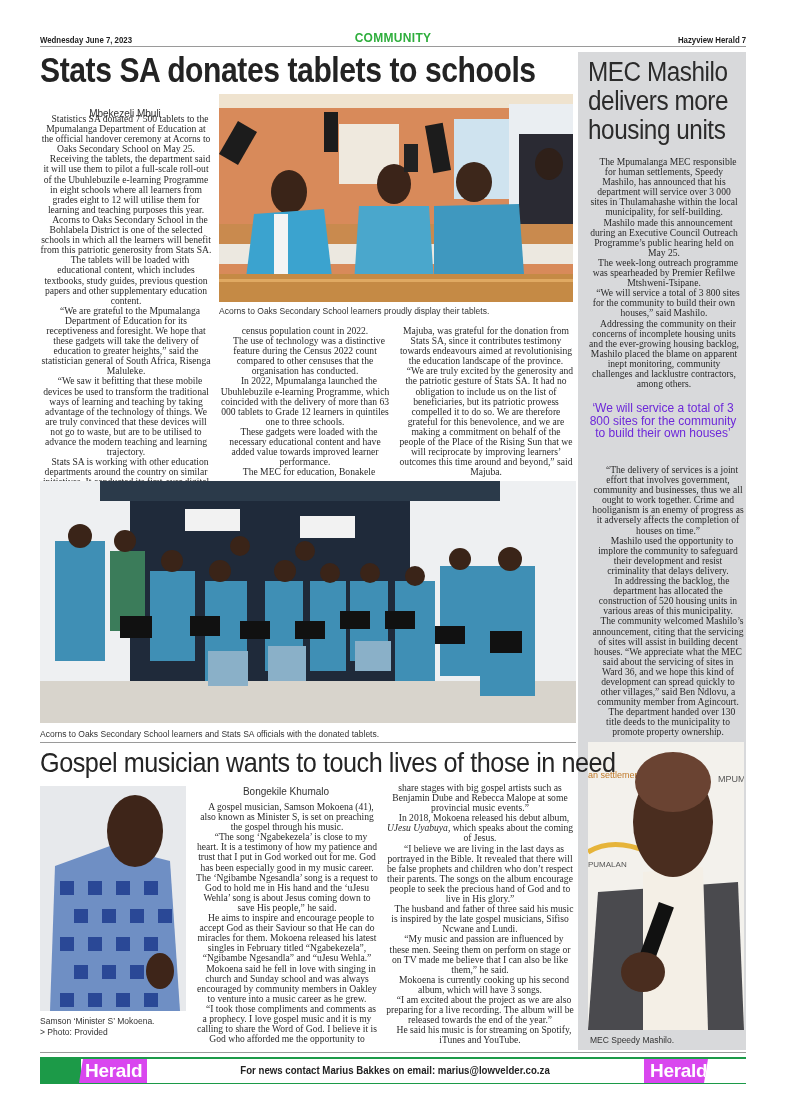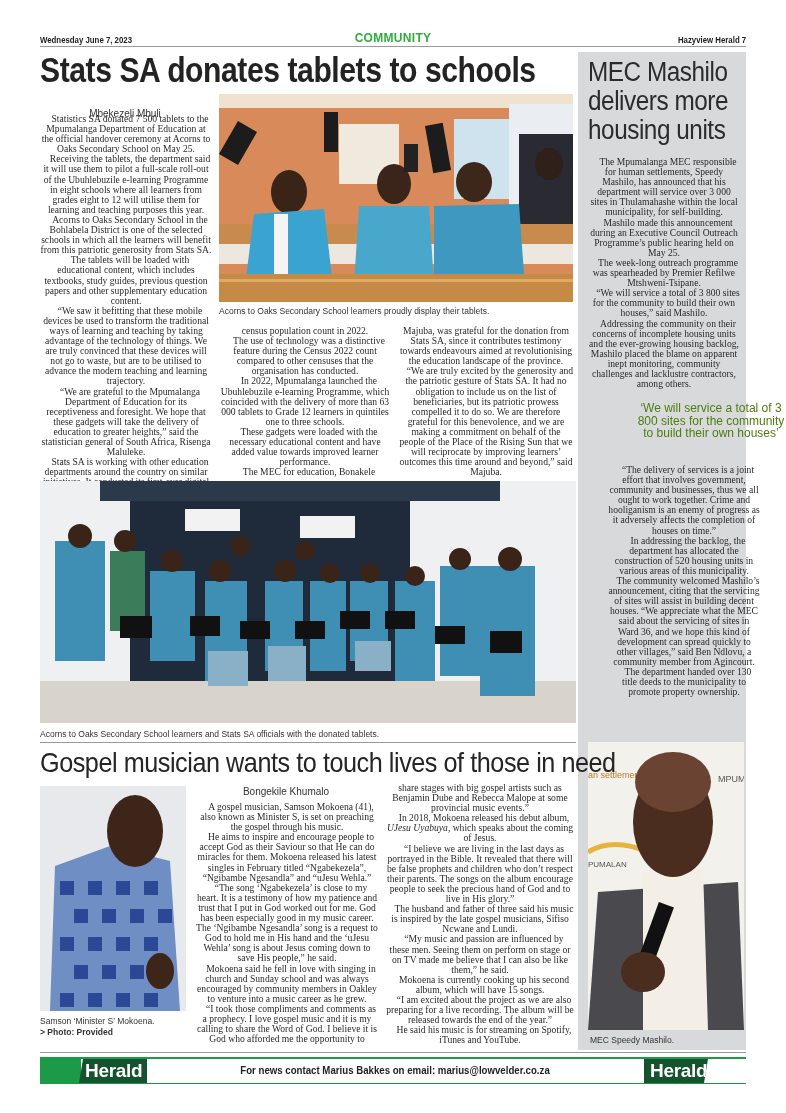--- a/index.html
+++ b/index.html
@@ -16,62 +16,62 @@
 
   
   .headline1 { left: 40px; top: 49px; width: 530px; font: bold 35px "Liberation Sans", sans-serif; color: #232323; transform: scaleX(0.86); transform-origin: left; white-space: nowrap; letter-spacing: -0.5px; line-height: 42px; }
 
   .byline { font: 10px "Liberation Sans", sans-serif; color: #333; text-align: center; }
   .col { font-size: 9.6px; line-height: 10.1px; color: #2a2a2a; text-align: left; }
   .col p { text-indent: 8px; text-align: center; }
   .col p.noindent { text-indent: 6px; }
 
   .caption { font: 8.5px "Liberation Sans", sans-serif; color: #333; }
-  .caption b { font-weight: bold; }
+  .caption b { font-weight: normal; }
 
   
   .photo { overflow: hidden; }
   .photo svg { display: block; width: 100%; height: 100%; }
 
   
   .sidebar { left: 578px; top: 52px; width: 168px; height: 998px; background: #d8d9db; }
   .side-head { left: 588px; top: 58px; width: 160px; font: 27px "Liberation Sans", sans-serif; color: #2b2b2b; line-height: 29px; letter-spacing: -0.5px; transform: scaleX(0.9); transform-origin: left; }
-  .pull { left: 588px; top: 402px; width: 150px; text-align: center; font: 12px "Liberation Sans", sans-serif; color: #4d7c0f; line-height: 12.6px; margin-left: 48px; }
+  .pull { left: 588px; top: 402px; width: 150px; text-align: center; font: 12px "Liberation Sans", sans-serif; color: #6d28d9; line-height: 12.6px; }
 
   .hrule { height: 1px; background: #9a9a9a; }
 
   .headline2 { left: 40px; top: 747px; width: 540px; font: 28px "Liberation Sans", sans-serif; color: #252525; transform: scaleX(0.9); transform-origin: left; white-space: nowrap; letter-spacing: -0.5px; line-height: 32px; }
 
   
   .footer { left: 40px; top: 1057px; width: 706px; height: 27px; background: #ffffff; border: 1px solid #1c9a48; border-top: 2px solid #1c9a48; }
   .footer-left-bar { left: 41px; top: 1059px; width: 40px; height: 24px; background: #1c9a48; }
   .footer-right-bar { left: 706px; top: 1059px; width: 39px; height: 24px; background: #1c9a48; }
   .logo { font: bold 19px "Liberation Sans", sans-serif; color: #ffffff; transform: scaleX(0.8); transform-origin: left; letter-spacing: -0.3px; line-height: 24px; }
-  .logo-box { background: #14532d; height: 24px; padding-left: 6px; clip-path: polygon(4px 0, 100% 0, 100% 100%, 0 100%); }
+  .logo-box { background: #d946ef; height: 24px; padding-left: 6px; clip-path: polygon(4px 0, 100% 0, 100% 100%, 0 100%); }
   .footer-text { left: 180px; top: 1061px; width: 430px; text-align: center; font: bold 10.5px "Liberation Sans", sans-serif; color: #222; transform: scaleX(0.92); line-height: 18px; }
 </style>
 </head>
 <body>
 
 <div class="abs mast-date">Wednesday June 7, 2023</div>
 <div class="abs mast-section">COMMUNITY</div>
 <div class="abs mast-page">Hazyview Herald 7</div>
 <div class="abs mast-rule"></div>
 
 <h1 class="abs headline1">Stats SA donates tablets to schools</h1>
 
 <div class="abs byline" style="left:40px; top:108px; width:170px;">Mbekezeli Mbuli</div>
 
 <div class="abs col" style="left:40px; top:114px; width:172px;">
   <p>Statistics SA donated 7 500 tablets to the Mpumalanga Department of Education at the official handover ceremony at Acorns to Oaks Secondary School on May 25.</p>
   <p>Receiving the tablets, the department said it will use them to pilot a full-scale roll-out of the Ubuhlebuzile e-learning Programme in eight schools where all learners from grades eight to 12 will utilise them for learning and teaching purposes this year.</p>
   <p>Acorns to Oaks Secondary School in the Bohlabela District is one of the selected schools in which all the learners will benefit from this patriotic generosity from Stats SA.</p>
   <p>The tablets will be loaded with educational content, which includes textbooks, study guides, previous question papers and other supplementary education content.</p>
+  <p>“We are grateful to the Mpumalanga Department of Education for its receptiveness and foresight. We hope that these gadgets will take the delivery of education to greater heights,” said the statistician general of South Africa, Risenga Maluleke.</p>
   <p>“We saw it befitting that these mobile devices be used to transform the traditional ways of learning and teaching by taking advantage of the technology of things. We are truly convinced that these devices will not go to waste, but are to be utilised to advance the modern teaching and learning trajectory.</p>
-  <p>“We are grateful to the Mpumalanga Department of Education for its receptiveness and foresight. We hope that these gadgets will take the delivery of education to greater heights,” said the statistician general of South Africa, Risenga Maluleke.</p>
   <p>Stats SA is working with other education departments around the country on similar initiatives. It conducted its first-ever digital</p>
 </div>
 
 <div class="abs photo" style="left:219px; top:94px; width:354px; height:208px;">
   <svg viewBox="0 0 354 208" preserveAspectRatio="none">
     <rect width="354" height="208" fill="#d88a5a"></rect>
     <rect x="0" y="0" width="354" height="14" fill="#efe3cf"></rect>
     <rect x="120" y="30" width="60" height="60" fill="#efe9de"></rect>
     <rect x="235" y="25" width="60" height="80" fill="#cfe3ef"></rect>
     <rect x="290" y="10" width="64" height="120" fill="#eaeef2"></rect>
@@ -174,22 +174,23 @@
 <div class="abs col" style="left:588px; top:157px; width:152px;">
   <p>The Mpumalanga MEC responsible for human settlements, Speedy Mashilo, has announced that his department will service over 3 000 sites in Thulamahashe within the local municipality, for self-building.</p>
   <p>Mashilo made this announcement during an Executive Council Outreach Programme’s public hearing held on May 25.</p>
   <p>The week-long outreach programme was spearheaded by Premier Refilwe Mtshweni-Tsipane.</p>
   <p>“We will service a total of 3 800 sites for the community to build their own houses,” said Mashilo.</p>
   <p>Addressing the community on their concerns of incomplete housing units and the ever-growing housing backlog, Mashilo placed the blame on apparent inept monitoring, community challenges and lacklustre contractors, among others.</p>
 </div>
 
 <div class="abs pull">‘We will service a total of 3 800 sites for the community to build their own houses’</div>
 
-<div class="abs col" style="left:608px; top:465px; width:152px;">
+<div class="abs col" style="left:592px; top:465px; width:152px;">
   <p>“The delivery of services is a joint effort that involves government, community and businesses, thus we all ought to work together. Crime and hooliganism is an enemy of progress as it adversely affects the completion of houses on time.”</p>
+  <p>Mashilo used the opportunity to implore the community to safeguard their development and resist criminality that delays delivery.</p>
   <p>In addressing the backlog, the department has allocated the construction of 520 housing units in various areas of this municipality.</p>
   <p>The community welcomed Mashilo’s announcement, citing that the servicing of sites will assist in building decent houses. “We appreciate what the MEC said about the servicing of sites in Ward 36, and we hope this kind of development can spread quickly to other villages,” said Ben Ndlovu, a community member from Agincourt.</p>
   <p>The department handed over 130 title deeds to the municipality to promote property ownership.</p>
 </div>
 
 <div class="abs photo" style="left:588px; top:742px; width:156px; height:288px;">
   <svg viewBox="0 0 156 288" preserveAspectRatio="none">
     <rect width="156" height="288" fill="#f3f1ec"></rect>
     <text x="0" y="36" font-size="9" fill="#c07a2a" font-family="Liberation Sans, sans-serif">an settlemen</text>
     <text x="130" y="40" font-size="9" fill="#555" font-family="Liberation Sans, sans-serif">MPUM</text>
@@ -239,33 +240,33 @@
 </div>
 <div class="abs caption" style="left:40px; top:1016px; width:150px; line-height:11px;">
   <div>Samson ‘Minister S’ Mokoena.</div>
   <b>&gt; Photo: Provided</b>
 </div>
 
 <div class="abs byline" style="left:196px; top:786px; width:180px;">Bongekile Khumalo</div>
 
 <div class="abs col" style="left:196px; top:802px; width:182px;">
   <p>A gospel musician, Samson Mokoena (41), also known as Minister S, is set on preaching the gospel through his music.</p>
+  <p>“The song ‘Ngabekezela’ is close to my heart. It is a testimony of how my patience and trust that I put in God worked out for me. God has been especially good in my music career. The ‘Ngibambe Ngesandla’ song is a request to God to hold me in His hand and the ‘uJesu Wehla’ song is about Jesus coming down to save His people,” he said.</p>
   <p>He aims to inspire and encourage people to accept God as their Saviour so that He can do miracles for them. Mokoena released his latest singles in February titled “Ngabekezela”, “Ngibambe Ngesandla” and “uJesu Wehla.”</p>
-  <p>“The song ‘Ngabekezela’ is close to my heart. It is a testimony of how my patience and trust that I put in God worked out for me. God has been especially good in my music career. The ‘Ngibambe Ngesandla’ song is a request to God to hold me in His hand and the ‘uJesu Wehla’ song is about Jesus coming down to save His people,” he said.</p>
   <p>Mokoena said he fell in love with singing in church and Sunday school and was always encouraged by community members in Oakley to venture into a music career as he grew.</p>
   <p>“I took those compliments and comments as a prophecy. I love gospel music and it is my calling to share the Word of God. I believe it is God who afforded me the opportunity to</p>
 </div>
 
 <div class="abs col" style="left:386px; top:783px; width:188px;">
   <p style="text-indent:0">share stages with big gospel artists such as Benjamin Dube and Rebecca Malope at some provincial music events.”</p>
   <p><span>In 2018, Mokoena released his debut album, </span><i>UJesu Uyabuya,</i><span> which speaks about the coming of Jesus.</span></p>
   <p>“I believe we are living in the last days as portrayed in the Bible. It revealed that there will be false prophets and children who don’t respect their parents. The songs on the album encourage people to seek the precious hand of God and to live in His glory.”</p>
   <p>The husband and father of three said his music is inspired by the late gospel musicians, Sifiso Ncwane and Lundi.</p>
   <p>“My music and passion are influenced by these men. Seeing them on perform on stage or on TV made me believe that I can also be like them,” he said.</p>
-  <p>Mokoena is currently cooking up his second album, which will have 15 songs.</p>
+  <p>Mokoena is currently cooking up his second album, which will have 3 songs.</p>
   <p>“I am excited about the project as we are also preparing for a live recording. The album will be released towards the end of the year.”</p>
   <p>He said his music is for streaming on Spotify, iTunes and YouTube.</p>
 </div>
 
 <div class="abs hrule" style="left:40px; top:1052px; width:706px;"></div>
 
 <div class="abs footer"></div>
 <div class="abs footer-left-bar"></div>
 <div class="abs logo-box" style="left:79px; top:1059px; width:68px;">
   <span class="logo">Herald</span>

